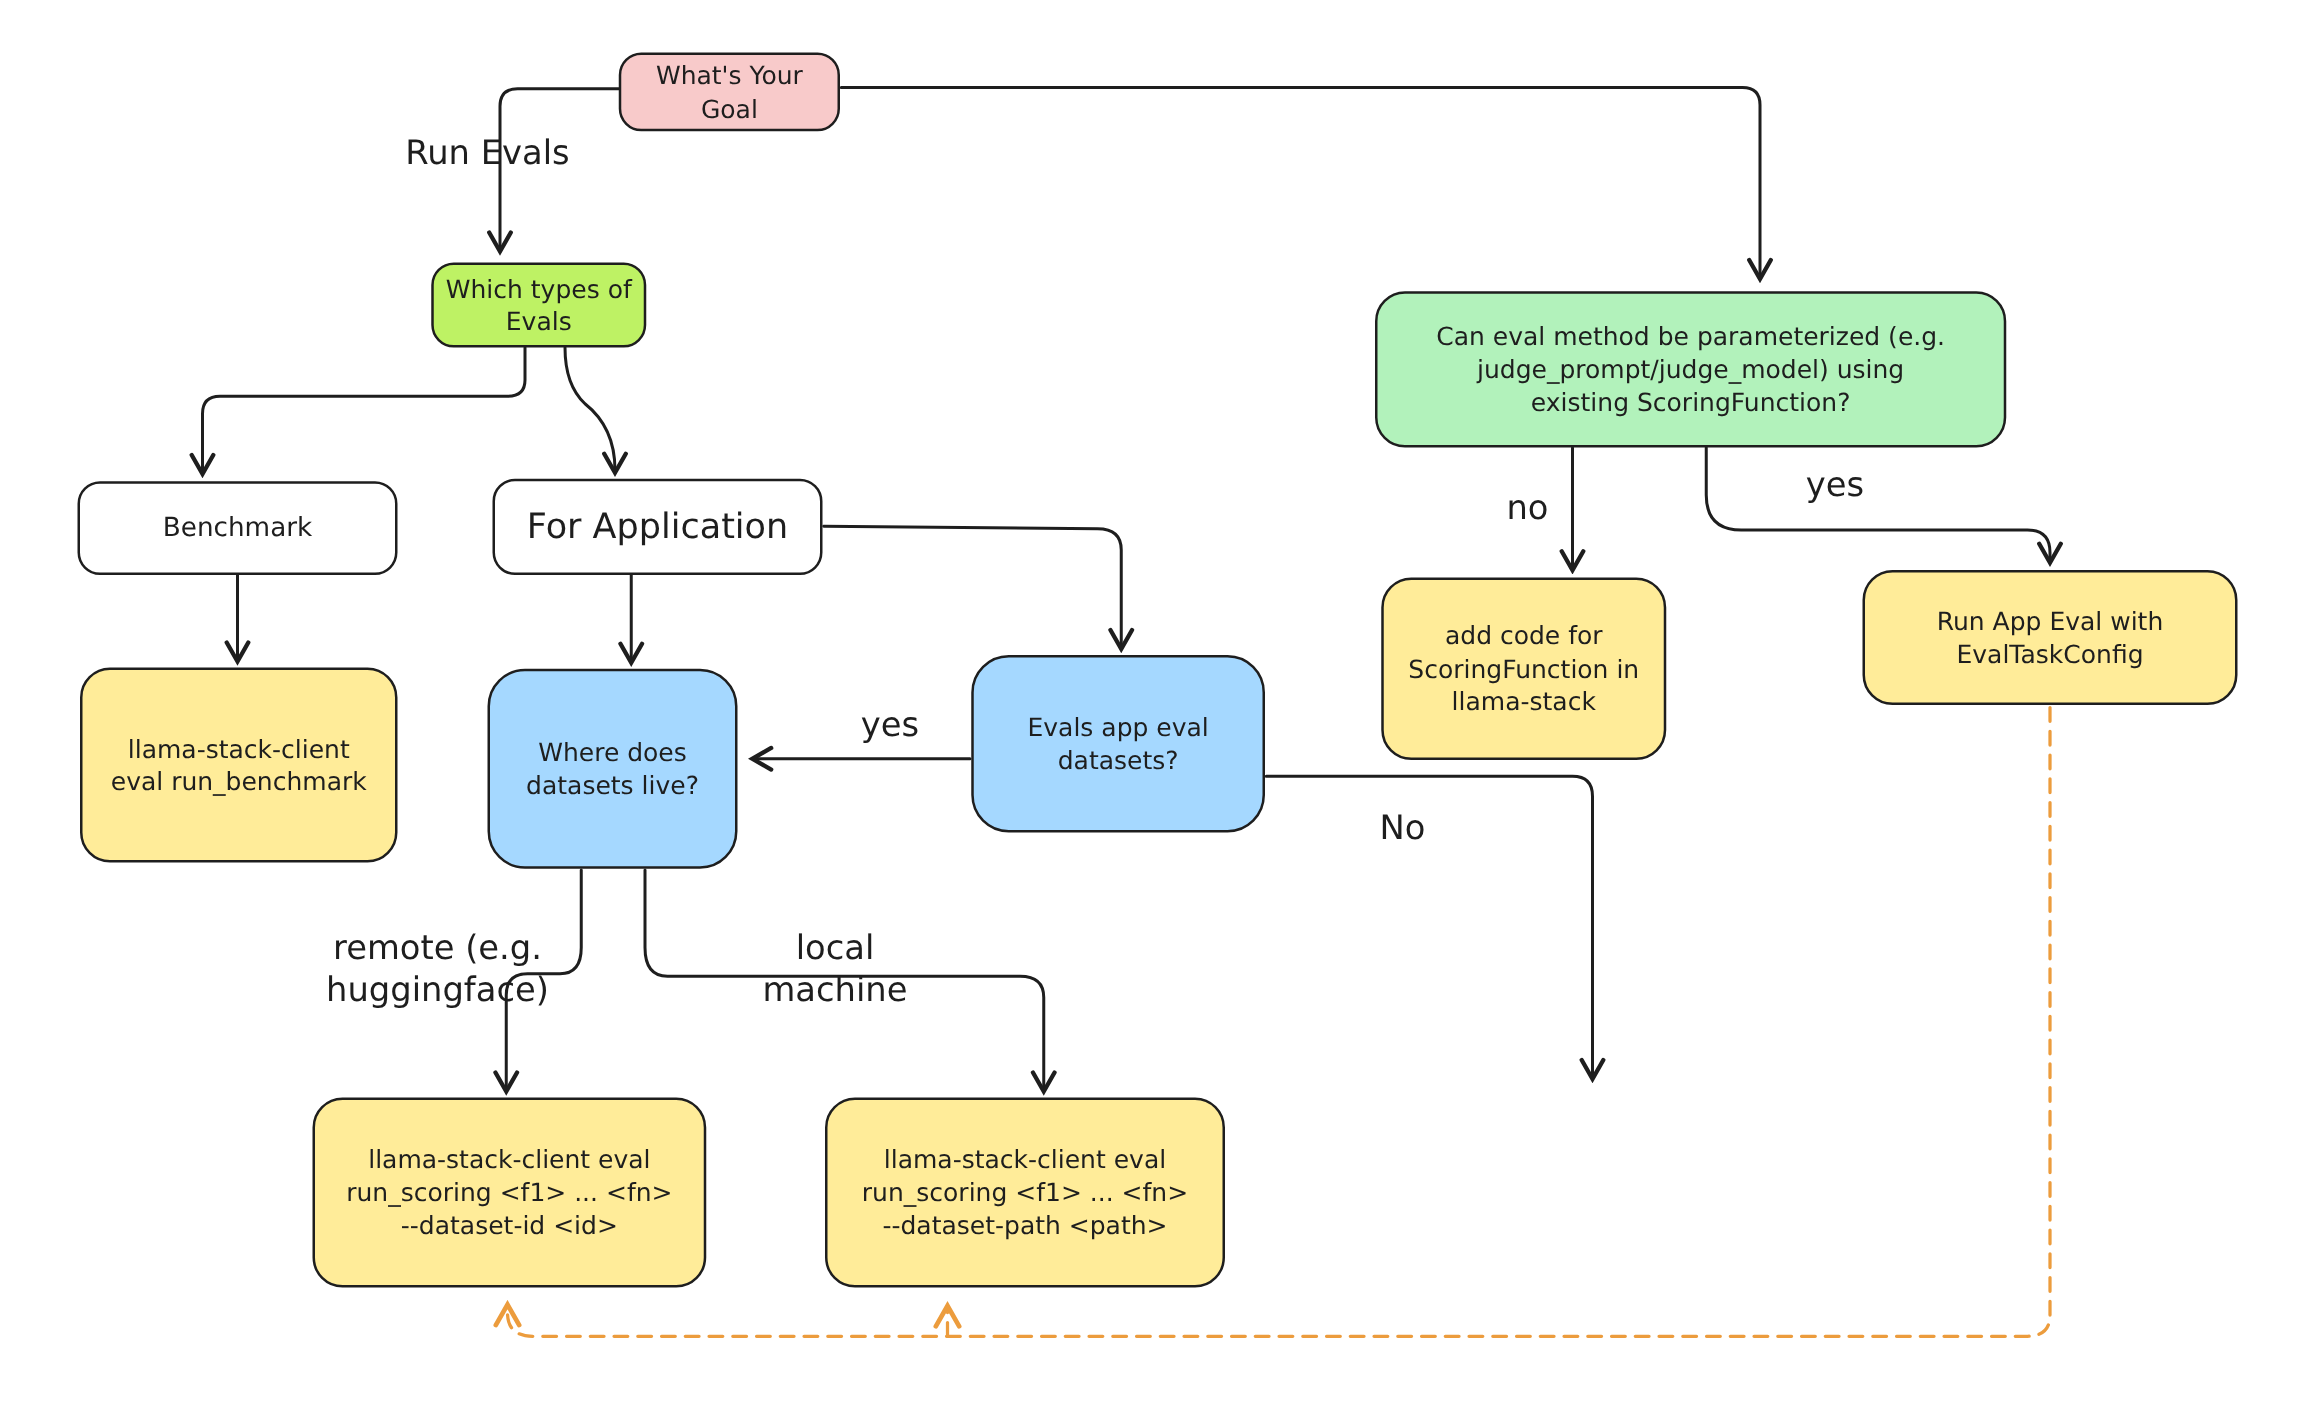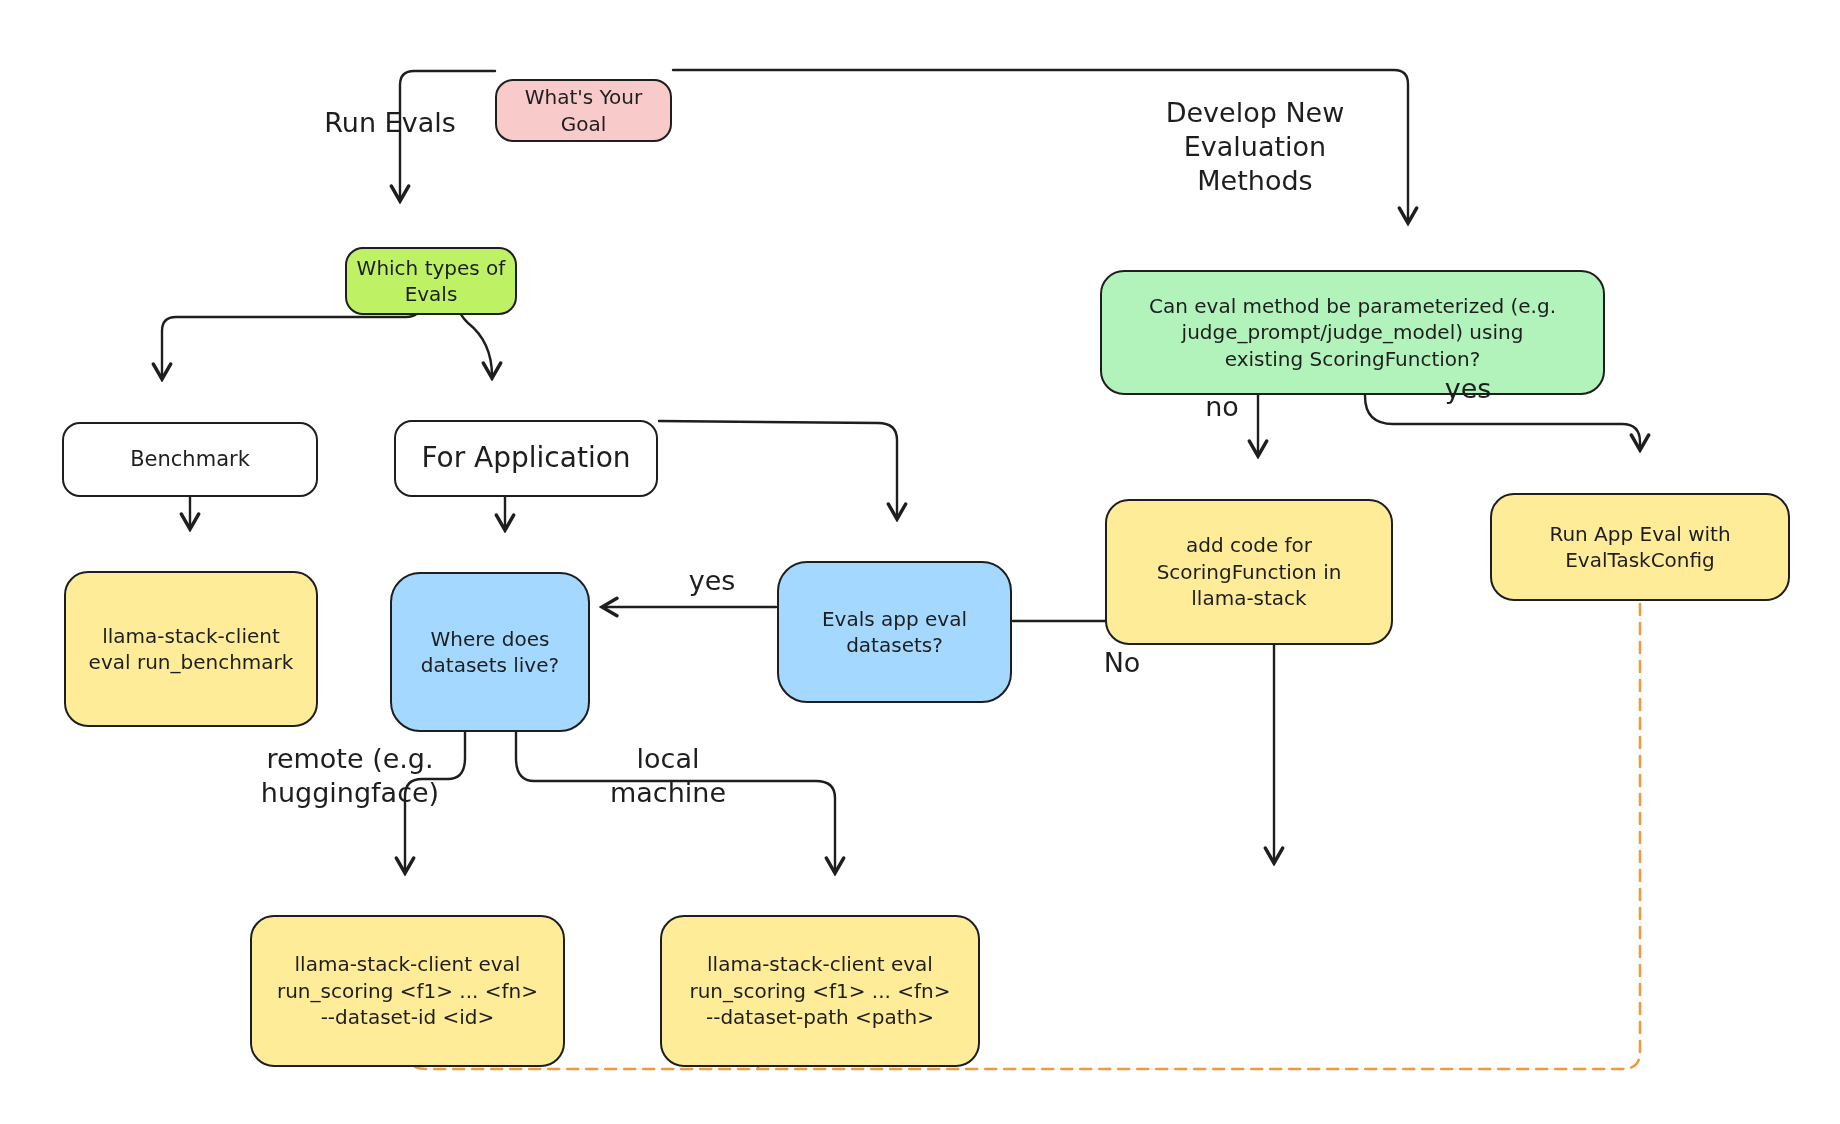--- a/index.html
+++ b/index.html
@@ -16,21 +16,20 @@
   .edge-orange{fill:none;stroke-width:2.6px;stroke-linecap:round;stroke-dasharray:11 8;}
   .node{
     position:absolute;
     display:flex;align-items:center;justify-content:center;
     text-align:center;
     border:2.6px solid #1e1e1e;
     white-space:pre-line;
     font-size:20px;line-height:1.32;
     box-sizing:border-box;
     padding:6px 2px;
-    margin-top:37px;
   }
   .r-sm{border-radius:18px;}
   .r-md{border-radius:24px;}
   .r-lg{border-radius:30px;}
   .dashed{border-style:dashed;border-width:3px;}
   .edge-label{
     position:absolute;
     text-align:center;
     font-size:27px;line-height:1.25;
     white-space:pre-line;
@@ -85,40 +84,38 @@
 
   <div class="node r-md" style="left: 64px; top: 534px; width: 254px; height: 156px; background: rgb(255, 236, 153); border-color: rgb(30, 30, 30);">llama-stack-client
 eval run_benchmark</div>
 
   <div class="node r-lg" style="left: 390px; top: 535px; width: 200px; height: 160px; background: rgb(165, 216, 255); border-color: rgb(30, 30, 30);">Where does
 datasets live?</div>
 
   <div class="node r-lg" style="left: 777px; top: 524px; width: 235px; height: 142px; background: rgb(165, 216, 255); border-color: rgb(30, 30, 30);">Evals app eval
 datasets?</div>
 
-  <div class="node r-md" style="left: 1105px; top: 462px; width: 288px; height: 146px; background: rgb(255, 236, 153); border-color: rgb(30, 30, 30);">add code for
+  <div class="node r-md" style="left: 1105px; top: 462px; width: 228px; height: 146px; background: rgb(255, 236, 153); border-color: rgb(30, 30, 30);">add code for
 ScoringFunction in
 llama-stack</div>
 
   <div class="node r-md" style="left: 1490px; top: 456px; width: 300px; height: 108px; background: rgb(255, 236, 153); border-color: rgb(30, 30, 30);">Run App Eval with
 EvalTaskConfig</div>
 
   <div class="node r-md" style="left: 250px; top: 878px; width: 315px; height: 152px; background: rgb(255, 236, 153); border-color: rgb(30, 30, 30);">llama-stack-client eval
 run_scoring &lt;f1&gt; ... &lt;fn&gt;
 --dataset-id &lt;id&gt;</div>
 
   <div class="node r-md" style="left: 660px; top: 878px; width: 320px; height: 152px; background: rgb(255, 236, 153); border-color: rgb(30, 30, 30);">llama-stack-client eval
 run_scoring &lt;f1&gt; ... &lt;fn&gt;
 --dataset-path &lt;path&gt;</div>
 
 
   <div class="edge-label" style="left:320px;top:106px;width:140px;">Run Evals</div>
 
-  <div class="edge-label" style="left:1104px;top:96px;width:302px;">Develop New Evaluation
-Methods</div>
 
   <div class="edge-label" style="left:1197px;top:390px;width:50px;">no</div>
 
   <div class="edge-label" style="left:1438px;top:372px;width:60px;">yes</div>
 
   <div class="edge-label" style="left:682px;top:564px;width:60px;">yes</div>
 
   <div class="edge-label" style="left:1092px;top:646px;width:60px;">No</div>
 
   <div class="edge-label" style="left:180px;top:742px;width:340px;">remote (e.g. huggingface)</div>

